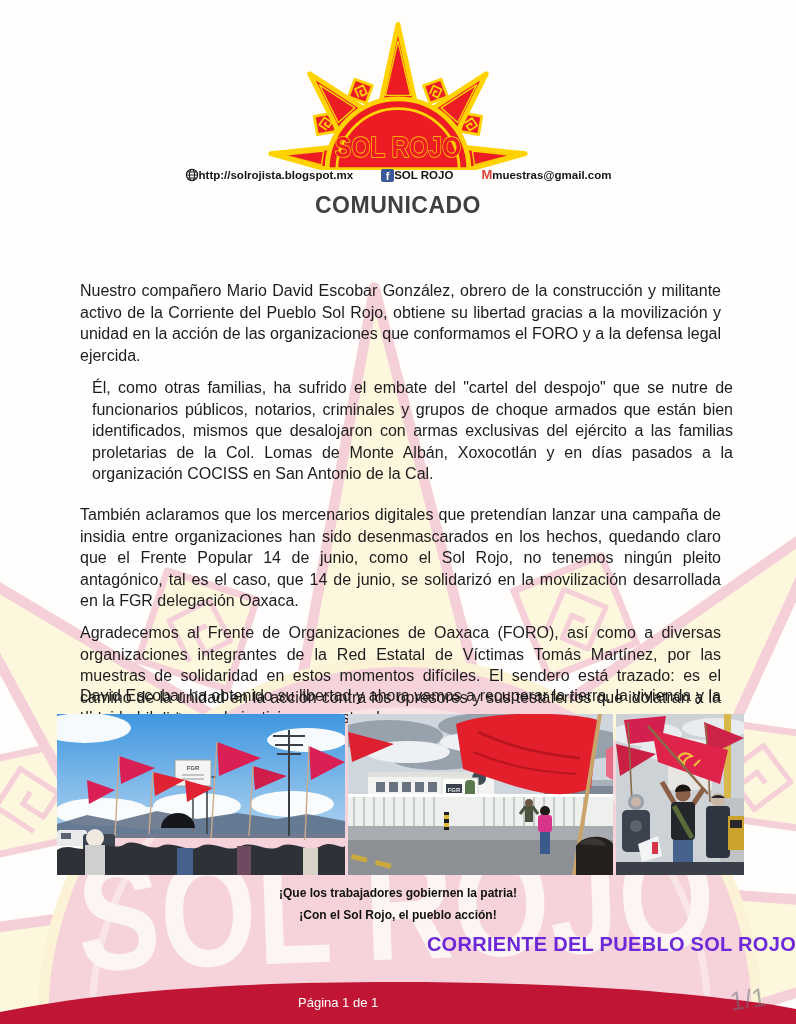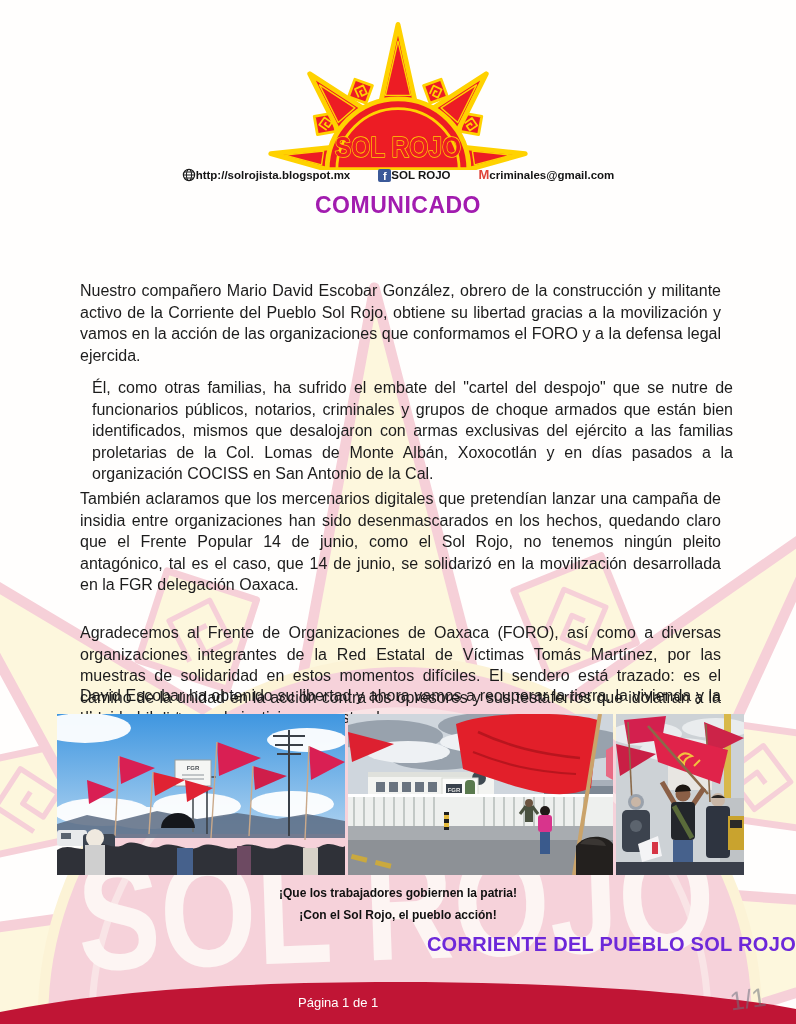--- a/index.html
+++ b/index.html
@@ -10,24 +10,24 @@
   .abs{position:absolute;}
   
   .watermark{left:-300px;top:266px;width:1400px;height:753px;transform:rotate(-2deg);transform-origin:50% 100%;pointer-events:none;}
   
   .logo{left:50%;top:20px;transform:translateX(-50%);width:278px;height:150px;}
   .contact{left:0;top:168px;width:100%;display:flex;justify-content:center;align-items:center;gap:10px;font-size:11.5px;font-weight:bold;color:#141414;}
   .contact .grp{display:flex;align-items:center;}
   .contact .grp+.grp{margin-left:18px;}
   .fb-badge{width:13px;height:13px;background:#3b5998;border-radius:2px;display:inline-flex;align-items:end;justify-content:center;color:#fff;font-size:11px;font-weight:bold;line-height:12px;}
   .gmail-m{color:#df4237;font-size:13px;font-weight:bold;line-height:12px;}
-  .title{left:0;top:192px;width:100%;text-align:center;font-size:23px;font-weight:bold;letter-spacing:.5px;color:#a21caf;}
+  .title{left:0;top:192px;width:100%;text-align:center;font-size:23px;font-weight:bold;letter-spacing:.5px;color:#404040;}
   .dateline{left:80px;top:231px;font-size:16px;}
   .para{left:80px;width:641px;font-size:16px;line-height:21.5px;text-align:justify;}
-  .p1{top:264px;} .p2{top:361px;margin-left:12px;} .p3{top:472px;} .p4{top:606px;} .p5{top:669px;}
+  .p1{top:264px;} .p2{top:361px;margin-left:12px;} .p3{top:488px;} .p4{top:606px;} .p5{top:669px;}
   
   .photos{left:57px;top:714px;width:689px;display:flex;gap:3px;}
   .photos svg{display:block;height:161px;}
   
   .slogans{left:0;top:882px;width:100%;text-align:center;font-size:12px;font-weight:bold;line-height:22px;color:#101010;}
   .orgname{left:0;top:933px;width:100%;text-align:right;font-size:20px;font-weight:bold;letter-spacing:.3px;color:#6d28d9;}
   
   .footer-band{left:0;bottom:0;width:796px;height:62px;}
   .page-label{left:298px;top:995px;font-size:13px;font-weight:normal;color:#ffffff;}
   .corner-label{right:30px;top:984px;font-size:26px;color:rgba(110,115,125,.55);transform:rotate(-8deg);font-weight:300;}
@@ -122,27 +122,27 @@
       <span>http://solrojista.blogspot.mx</span>
     </span>
     <span class="grp">
       <span class="fb-badge">
           <span>f</span>
         </span>
       <span>SOL ROJO</span>
     </span>
     <span class="grp">
       <span class="gmail-m"><span>M</span></span>
-      <span>criminales@gmail.com</span>
+      <span>muestras@gmail.com</span>
     </span>
   </div>
 
   <div class="abs title">COMUNICADO</div>
 
-  <p class="abs para p1">Nuestro compañero Mario David Escobar González, obrero de la construcción y militante activo de la Corriente del Pueblo Sol Rojo, obtiene su libertad gracias a la movilización y vamos en la acción de las organizaciones que conformamos el FORO y a la defensa legal ejercida.</p>
+  <p class="abs para p1">Nuestro compañero Mario David Escobar González, obrero de la construcción y militante activo de la Corriente del Pueblo Sol Rojo, obtiene su libertad gracias a la movilización y unidad en la acción de las organizaciones que conformamos el FORO y a la defensa legal ejercida.</p>
   <p class="abs para p2">Él, como otras familias, ha sufrido el embate del "cartel del despojo" que se nutre de funcionarios públicos, notarios, criminales y grupos de choque armados que están bien identificados, mismos que desalojaron con armas exclusivas del ejército a las familias proletarias de la Col. Lomas de Monte Albán, Xoxocotlán y en días pasados a la organización COCISS en San Antonio de la Cal.</p>
   <p class="abs para p3">También aclaramos que los mercenarios digitales que pretendían lanzar una campaña de insidia entre organizaciones han sido desenmascarados en los hechos, quedando claro que el Frente Popular 14 de junio, como el Sol Rojo, no tenemos ningún pleito antagónico, tal es el caso, que 14 de junio, se solidarizó en la movilización desarrollada en la FGR delegación Oaxaca.</p>
   <p class="abs para p4">Agradecemos al Frente de Organizaciones de Oaxaca (FORO), así como a diversas organizaciones integrantes de la Red Estatal de Víctimas Tomás Martínez, por las muestras de solidaridad en estos momentos difíciles. El sendero está trazado: es el camino de la unidad en la acción contra los opresores y sus testaferros que idolatran a la hidra capitalista.</p>
   <p class="abs para p5">David Escobar ha obtenido su libertad y ahora vamos a recuperar la tierra, la vivienda y la dignidad, hasta que la justicia sea costumbre.</p>
 
   <div class="abs photos">
 
     <svg width="288" viewBox="0 0 288 161">
       <defs>
         <linearGradient id="sky1" x1="0" y1="0" x2="0" y2="1">

